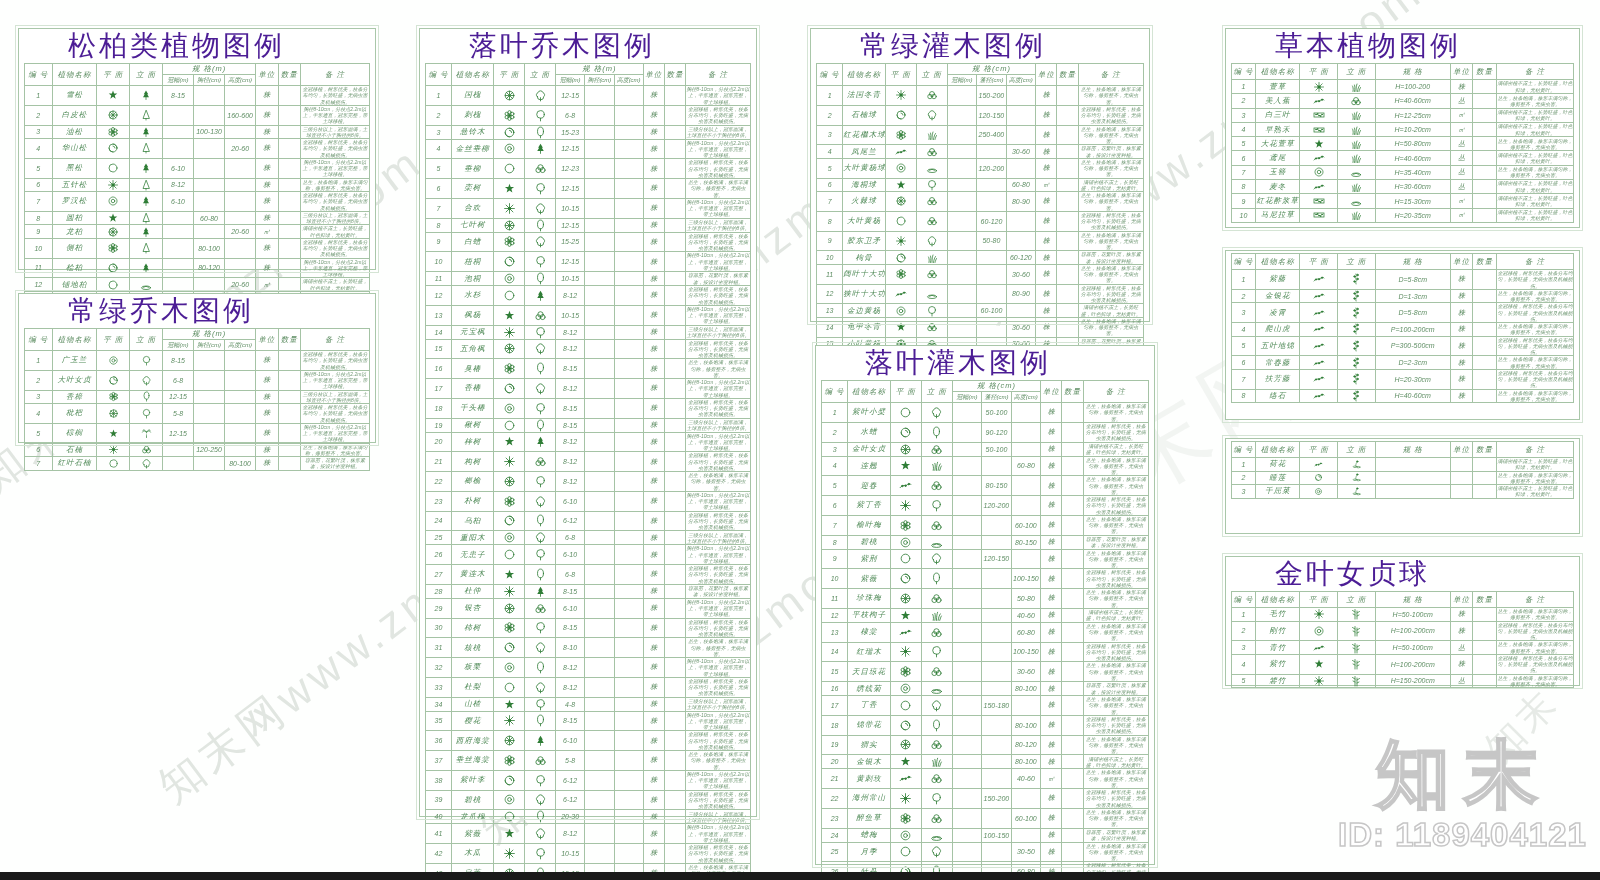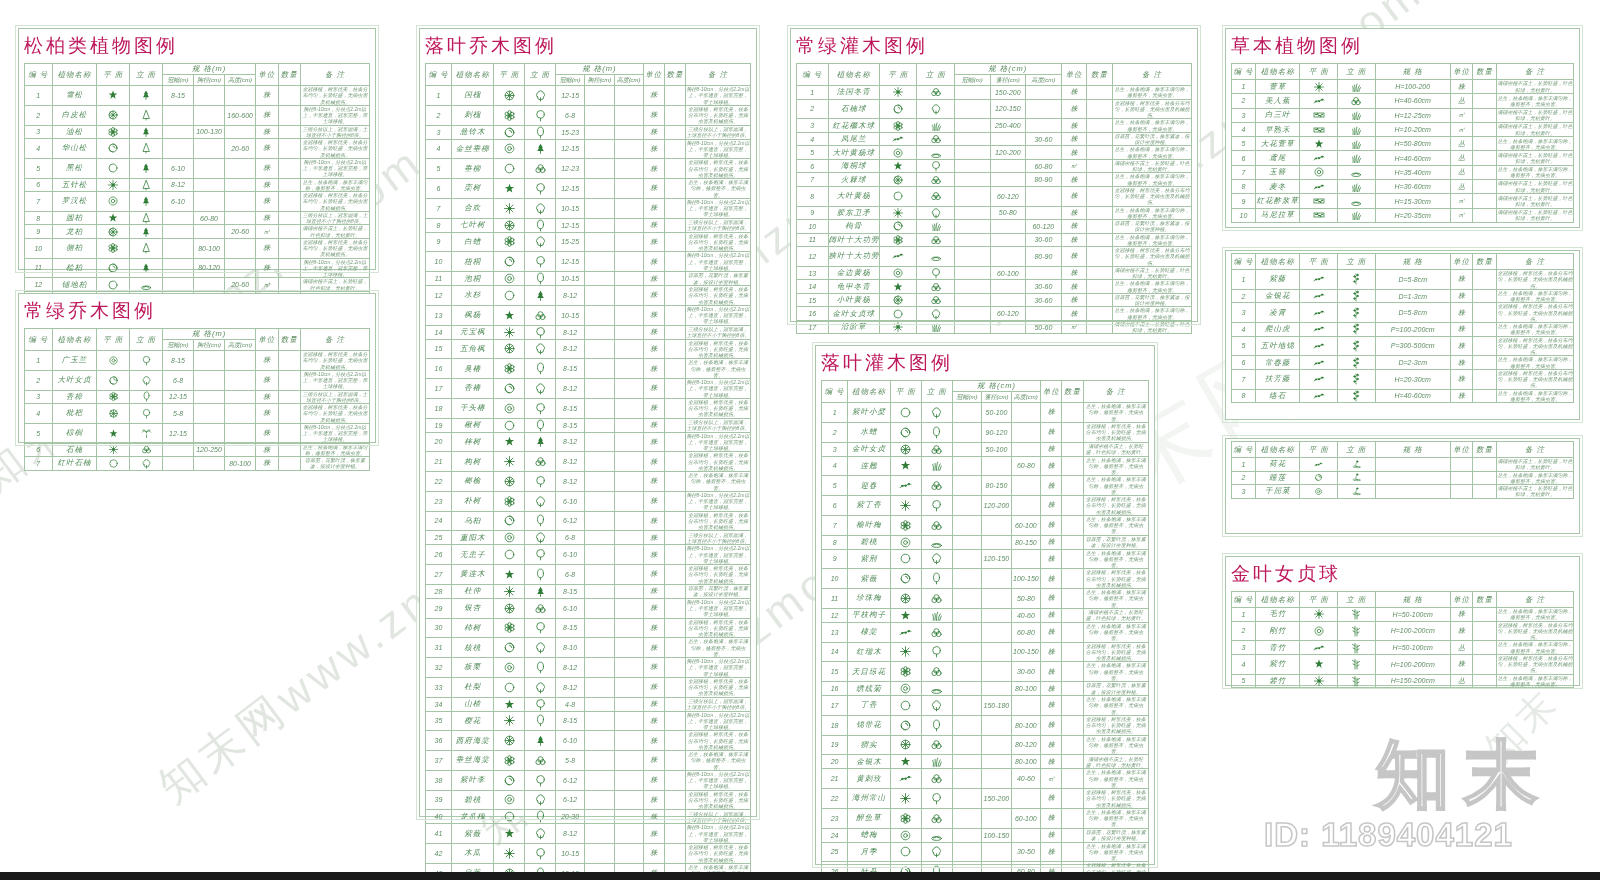--- a/index.html
+++ b/index.html
@@ -1,40 +1,40 @@
 <!DOCTYPE html>
 <html><head>
 <meta charset="utf-8">
 <style>
   html,body{margin:0;padding:0;background:#ffffff;}
   body{font-family:"Liberation Sans","DejaVu Sans",sans-serif;}
   #sheet{position:relative;width:1600px;height:880px;background:#fefffe;overflow:hidden;}
 
   
   .legend-block{position:absolute;background:#fff;border:1px solid #a9c7a9;outline:1px solid #d4e4d4;outline-offset:2px;box-sizing:border-box;padding:2px 5px 4px 5px;}
-  .legend-title{color:#be185d;font-size:19px;letter-spacing:3px;line-height:30px;height:32px;white-space:nowrap;overflow:hidden;}
+  .legend-title{color:#4c1d95;font-size:28px;letter-spacing:3px;line-height:30px;height:32px;white-space:nowrap;overflow:hidden;margin-left:44px;}
   table.lt{border-collapse:collapse;table-layout:fixed;width:100%;font-style:italic;}
   table.lt th,table.lt td{border:1px solid #a5c3a5;padding:0;text-align:center;vertical-align:middle;overflow:hidden;}
   table.lt th{font-weight:normal;font-size:7.5px;color:#5d8d62;letter-spacing:1px;white-space:nowrap;}
   table.lt th.sub{font-size:6px;letter-spacing:0;}
   td.c-no{font-size:7px;color:#5d8d62;}
   td.c-name{font-size:7.5px;color:#4f8a57;letter-spacing:1px;white-space:nowrap;}
   td.c-spec{font-size:7px;color:#5d8d62;white-space:nowrap;}
   td.c-unit{font-size:7px;color:#5d8d62;}
   td.c-remark{font-size:5px;color:#6f9873;text-align:left;line-height:1.25;padding:1px 2px;white-space:normal;word-break:break-all;}
   td.c-sym svg{display:block;margin:0 auto;}
 
   
   .wm{position:absolute;color:#9fae9f;opacity:.30;font-size:44px;letter-spacing:5px;white-space:nowrap;transform:rotate(-37deg);pointer-events:none;}
   .wm-big{position:absolute;color:#a8b4a8;opacity:.13;font-size:95px;letter-spacing:8px;white-space:nowrap;transform:rotate(-30deg);pointer-events:none;}
   .wm-small-brand{position:absolute;color:#bcc6bc;opacity:.35;font-size:38px;letter-spacing:4px;transform:rotate(-45deg);pointer-events:none;}
 
   
   .brand{position:absolute;left:1376px;top:726px;font-size:74px;font-weight:bold;color:#ffffff;-webkit-text-stroke:2px #c6c6c6;letter-spacing:14px;}
-  .sheet-id{position:absolute;left:1264px;top:816px;font-size:33px;font-weight:bold;color:#ffffff;-webkit-text-stroke:1.5px #c6c6c6;letter-spacing:1px;}
+  .sheet-id{position:absolute;left:1338px;top:816px;font-size:33px;font-weight:bold;color:#ffffff;-webkit-text-stroke:1.5px #c6c6c6;letter-spacing:1px;}
 
   .bottom-bar{position:absolute;left:0;top:872px;width:1600px;height:8px;background:#1a1a1a;}
 </style>
 </head>
 <body>
 
 <div id="sheet">
   <div id="wm-layer">
       <div class="wm" style="left: -70px; top: 290px;">知末网www.znzmo.com</div>
       <div class="wm" style="left: 110px; top: 600px;">知末网www.znzmo.com</div>
@@ -1818,21 +1818,21 @@
               <td class="c-spec">10-15</td>
               <td class="c-spec"></td>
               <td class="c-spec"></td>
               <td class="c-unit">株</td>
               <td class="c-unit"></td>
               <td class="c-remark">丛生，枝条饱满，株形丰满匀称，修剪整齐，无病虫害。</td>
             </tr>
           </tbody>
         </table>
       </div>
-      <div class="legend-block" style="left: 790px; top: 28px; width: 408px; height: 294px;">
+      <div class="legend-block" style="left: 810px; top: 28px; width: 340px; height: 294px;">
         <div class="legend-title">常绿灌木图例</div>
         <table class="lt" style="height: 254px;">
           <colgroup>
             <col style="width: 8%;">
             <col style="width: 13%;">
             <col style="width: 9.5%;">
             <col style="width: 9.5%;">
             <col style="width: 9%;">
             <col style="width: 9%;">
             <col style="width: 9%;">

